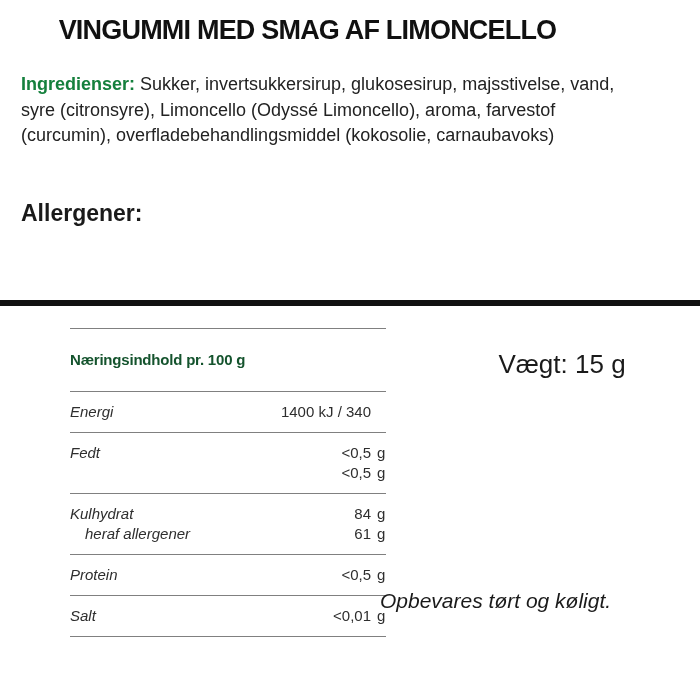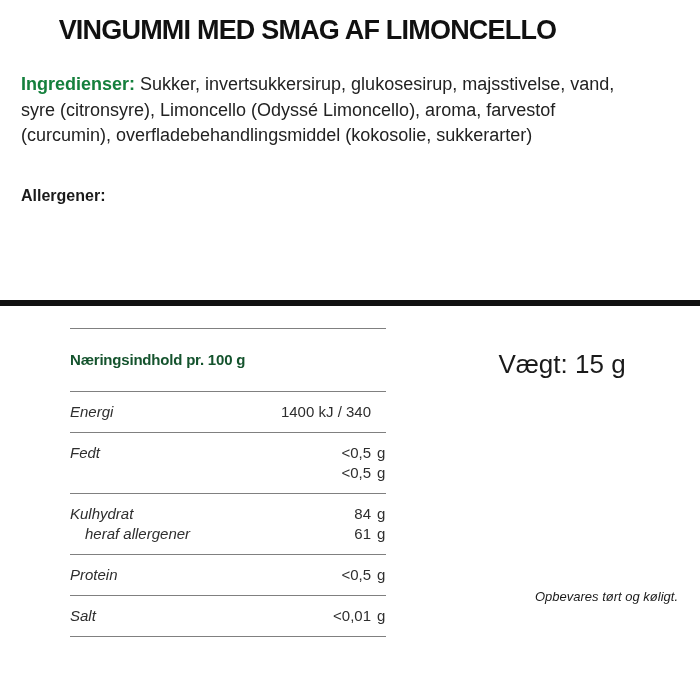--- a/index.html
+++ b/index.html
@@ -40,22 +40,22 @@
     line-height: 25.5px;
     color: #222222;
   }
   .ing-line { white-space: nowrap; }
   .ingredients strong { font-weight: bold; color: #15803d; }
 
   
   .allergens {
     position: absolute;
     left: 21px;
-    top: 183px;
-    font-size: 16px;
+    top: 200px;
+    font-size: 23px;
     line-height: 26px;
     color: #222222;
   }
   .allergens-heading { font-weight: bold; color: #1a1a1a; }
 
   
   .divider {
     position: absolute;
     top: 300px;
     left: 0;
@@ -115,38 +115,38 @@
     color: #1a1a1a;
     white-space: nowrap;
   }
 
   
   .storage {
     position: absolute;
     left: 380px;
     top: 589px;
     width: 298px;
-    text-align: right;
+    text-align: left;
     font-style: italic;
-    font-size: 13px;
+    font-size: 21px;
     color: #1a1a1a;
     white-space: nowrap;
   }
 </style>
 </head>
 <body>
 
 <div class="page">
 
   <h1 class="title">VINGUMMI MED SMAG AF LIMONCELLO</h1>
 
   <div class="ingredients">
     <div class="ing-line"><strong>Ingredienser:</strong><span> Sukker, invertsukkersirup, glukosesirup, majsstivelse, vand,</span></div>
     <div class="ing-line">syre (citronsyre), Limoncello (Odyssé Limoncello), aroma, farvestof</div>
-    <div class="ing-line">(curcumin), overfladebehandlingsmiddel (kokosolie, sukkerarter)</div>
+    <div class="ing-line">(curcumin), overfladebehandlingsmiddel (kokosolie, carnaubavoks)</div>
   </div>
 
   <div class="allergens">
     <div class="allergens-heading">Allergener:</div>
   </div>
 
   <div class="divider"></div>
 
   <div class="ntable">
     <div class="nheader">Næringsindhold pr. 100 g</div>

